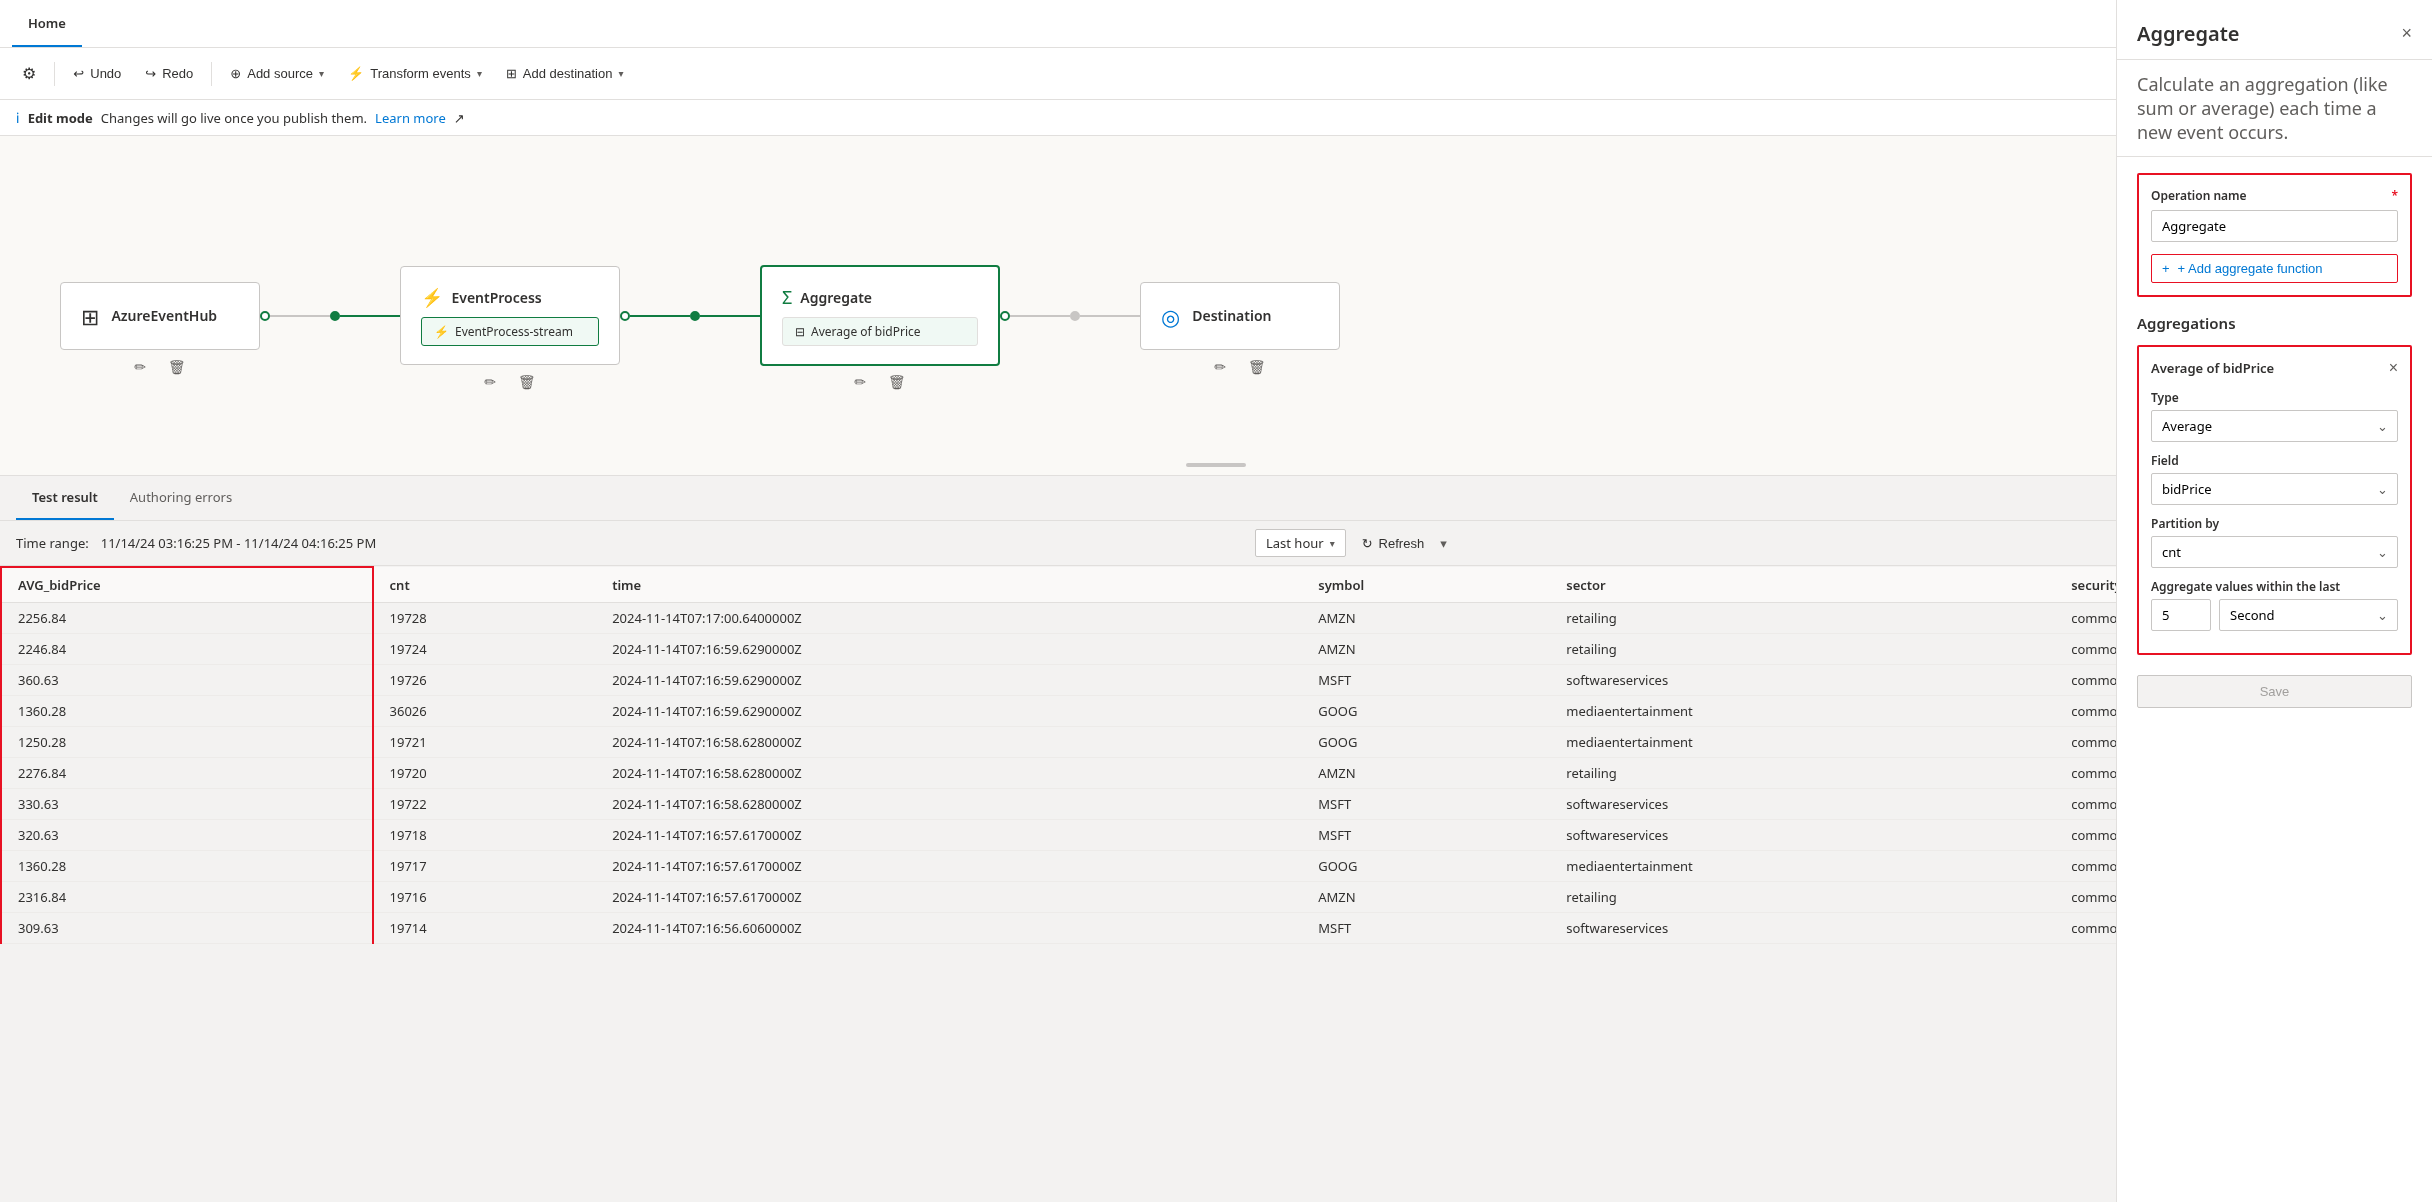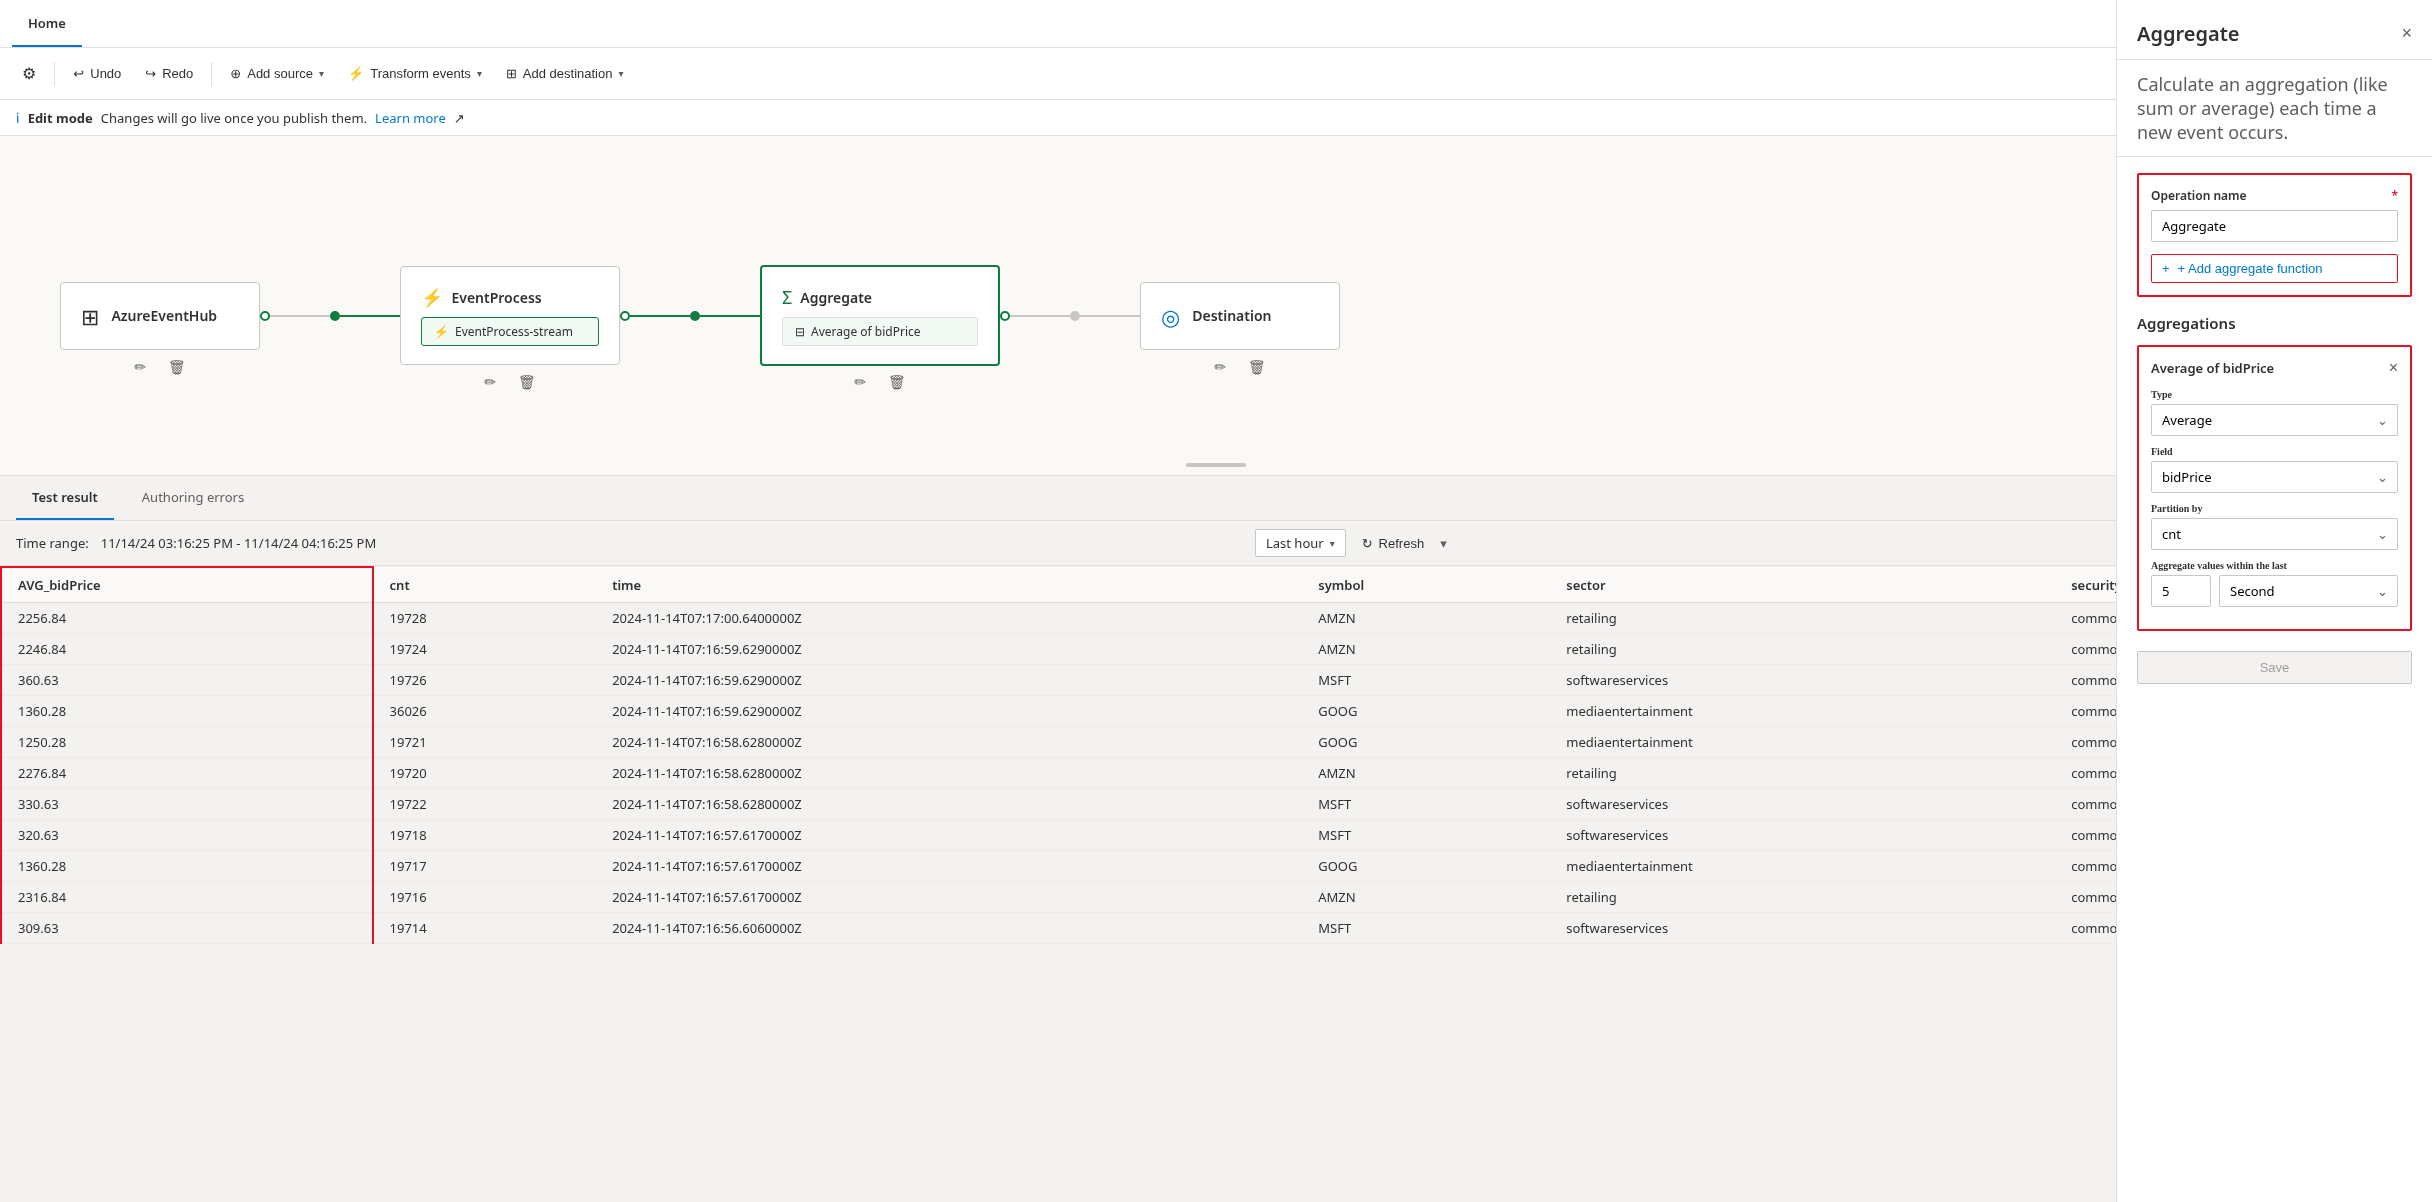--- a/index.html
+++ b/index.html
@@ -22,21 +22,21 @@
     
     .info-bar { background: #fff; border-bottom: 1px solid #e1dfdd; display: flex; align-items: center; gap: 8px; padding: 8px 16px; font-size: 13px; color: #323130; }
     .info-icon { color: #0078d4; font-size: 14px; }
     .info-bar a { color: #0078d4; text-decoration: none; }
 
     
     .canvas-area { background: #faf9f6; position: relative; height: 340px; overflow: hidden; border-bottom: 1px solid #e1dfdd; }
 
     
     .plus-btn { width: 32px; height: 32px; border-radius: 50%; border: 2px solid #c8c6c4; background: #fff; display: flex; align-items: center; justify-content: center; cursor: pointer; font-size: 18px; color: #605e5c; position: absolute; top: 16px; right: 16px; }
-    .results-header { display: flex; align-items: center; border-bottom: 1px solid #e1dfdd; padding: 0 16px; gap: 12px; }
+    .results-header { display: flex; align-items: center; border-bottom: 1px solid #e1dfdd; padding: 0 16px; gap: 0; }
     .results-tab { padding: 12px 16px; font-size: 13px; cursor: pointer; border-bottom: 2px solid transparent; color: #605e5c; }
     .results-tab.active { border-bottom: 2px solid #0078d4; color: #323130; font-weight: 600; }
     .results-toolbar { display: flex; align-items: center; padding: 8px 16px; gap: 12px; border-bottom: 1px solid #e1dfdd; }
     .time-select { margin-left: auto; display: flex; align-items: center; gap: 8px; }
     .select-box { border: 1px solid #c8c6c4; border-radius: 2px; padding: 4px 10px; font-size: 13px; background: #fff; cursor: pointer; display: flex; align-items: center; gap: 6px; }
     .refresh-btn { display: flex; align-items: center; gap: 6px; font-size: 13px; color: #323130; cursor: pointer; border: none; background: none; padding: 4px 8px; }
     .expand-btn { font-size: 13px; color: #605e5c; cursor: pointer; border: none; background: none; }
     .show-details-btn { display: flex; align-items: center; gap: 6px; font-size: 13px; color: #0078d4; cursor: pointer; border: none; background: none; margin-left: auto; }
 
     
@@ -65,21 +65,21 @@
 
     .section-title { font-size: 15px; font-weight: 600; color: #323130; margin-bottom: 12px; }
 
     
     .agg-card { border: 2px solid #e81123; border-radius: 2px; padding: 12px; margin-bottom: 12px; }
     .agg-card-header { display: flex; align-items: center; justify-content: space-between; margin-bottom: 12px; }
     .agg-card-title { font-size: 13px; font-weight: 600; }
     .agg-card-close { background: none; border: none; cursor: pointer; font-size: 16px; color: #605e5c; }
 
     .field-group { margin-bottom: 10px; }
-    .field-label { font-size: 10px; font-weight: 600; color: #323130; margin-bottom: 4px; font-family: Liberation Serif, serif; }
+    .field-label { font-size: 12px; font-weight: 600; color: #323130; margin-bottom: 4px; }
     .field-select-wrapper { position: relative; }
     .field-select-wrapper::after { content: '⌄'; position: absolute; right: 10px; top: 50%; transform: translateY(-50%); color: #605e5c; pointer-events: none; }
     .field-select-wrapper select { width: 100%; border: 1px solid #c8c6c4; border-radius: 2px; padding: 6px 32px 6px 10px; font-size: 13px; font-family: inherit; background: #fff; cursor: pointer; appearance: none; outline: none; }
     .field-input { width: 100%; border: 1px solid #c8c6c4; border-radius: 2px; padding: 6px 10px; font-size: 13px; font-family: inherit; background: #fff; }
 
     .aggregate-within { display: flex; gap: 8px; align-items: flex-start; }
     .within-number { width: 60px; border: 1px solid #c8c6c4; border-radius: 2px; padding: 6px 10px; font-size: 13px; font-family: inherit; }
     .within-select { flex: 1; }
 
     .save-btn { background: #f3f2f1; border: 1px solid #c8c6c4; border-radius: 2px; padding: 8px 20px; font-size: 13px; cursor: pointer; color: #a19f9d; width: 100%; margin-top: 8px; }

